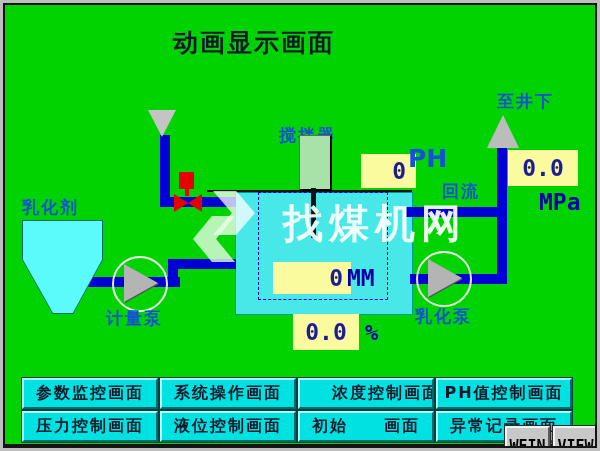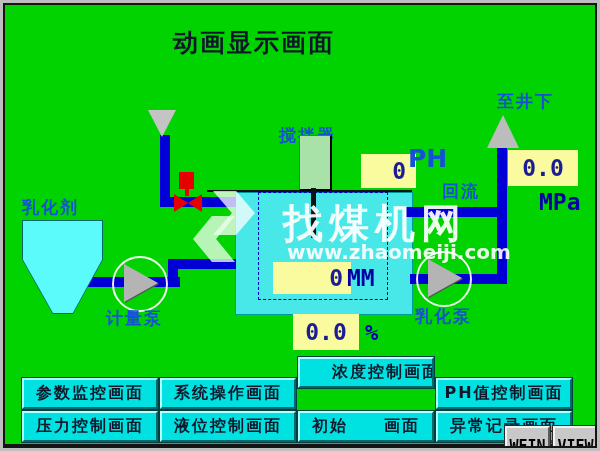--- a/index.html
+++ b/index.html
@@ -119,25 +119,24 @@
   <div class="abs unit" style="left:347px;top:265px;font-size:23px;">MM</div>
 
   <div class="abs ybox" style="left:293px;top:314px;width:66px;height:36px;justify-content:center;">
       <span>0.0</span>
     </div>
   <div class="abs unit" style="left:365px;top:320px;font-size:22px;">%</div>
 
   <div class="abs wm chev-r"></div>
   <div class="abs wm chev-l"></div>
   <div class="abs wm wm-brand">找煤机网</div>
-  <div class="abs wm wm-url">www.zhaomeiji.com</div>
 
   <div class="abs navbtn" style="left:22px;top:378px;">参数监控画面</div>
   <div class="abs navbtn" style="left:160px;top:378px;">系统操作画面</div>
-  <div class="abs navbtn" style="left:298px;top:357px;padding-left:40px;">浓度控制画面</div>
+  <div class="abs navbtn" style="left:298px;top:378px;padding-left:40px;">浓度控制画面</div>
   <div class="abs navbtn" style="left:22px;top:411px;">压力控制画面</div>
   <div class="abs navbtn" style="left:436px;top:378px;">PH值控制画面</div>
   <div class="abs navbtn" style="left:298px;top:411px;">初始　　画面</div>
   <div class="abs navbtn" style="left:160px;top:411px;">液位控制画面</div>
   <div class="abs navbtn" style="left:436px;top:411px;">异常记录画面</div>
 
   <div class="abs sysbtn" style="left:505px;top:426px;width:45px;">WEIN</div>
   <div class="abs sysbtn" style="left:553px;top:426px;width:45px;">VIEW</div>
 
   <div class="abs bottom-strip"></div>

